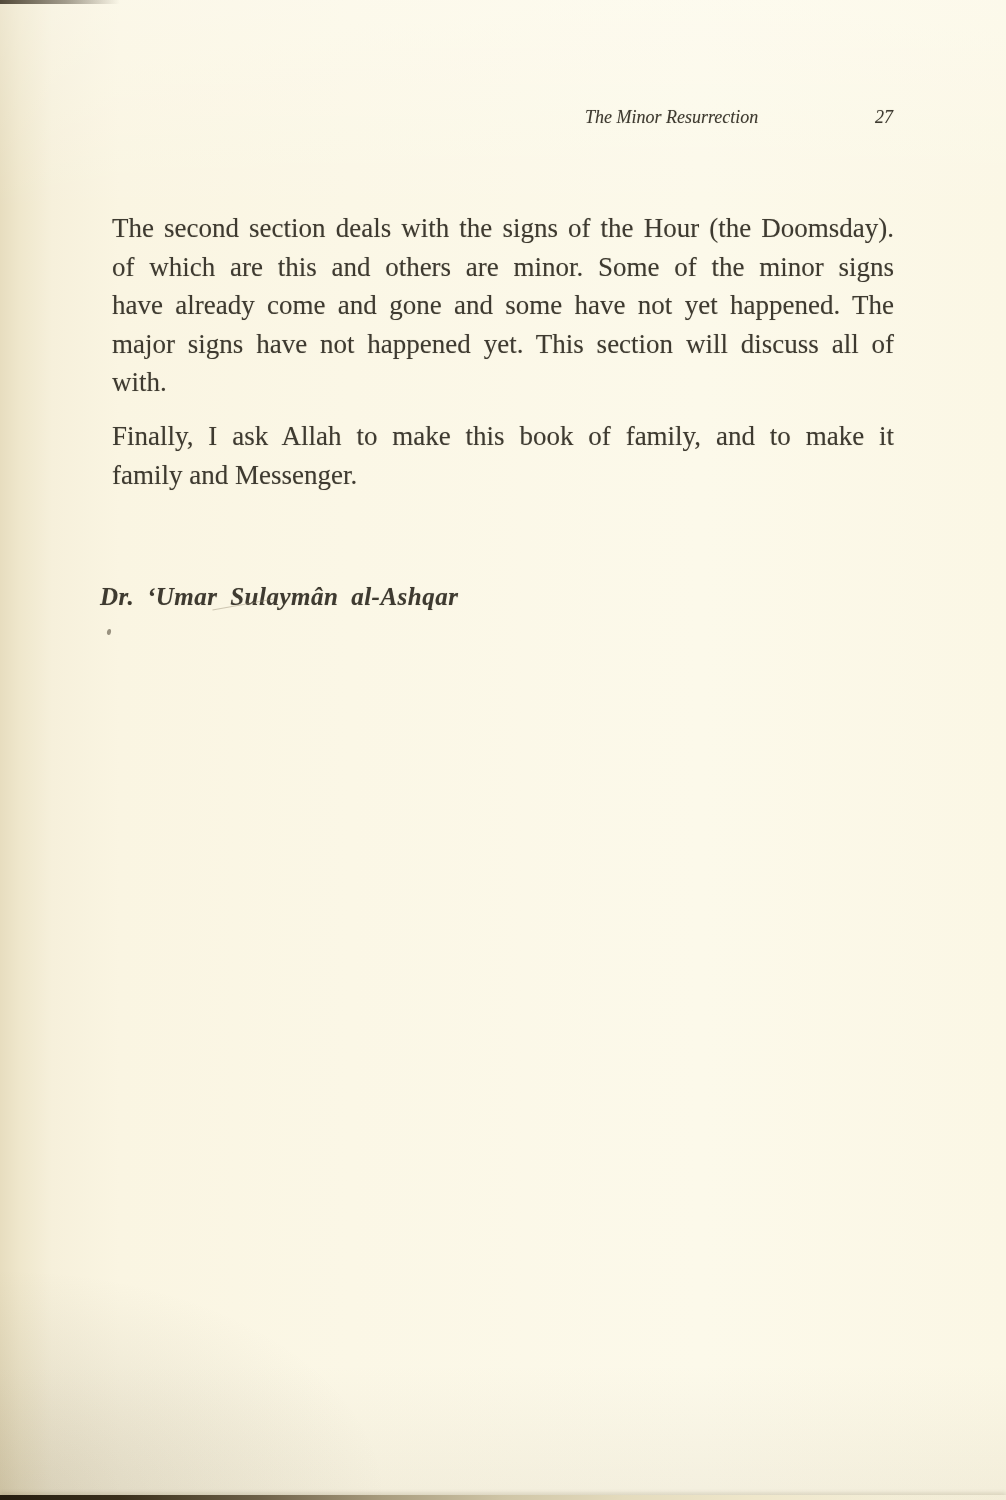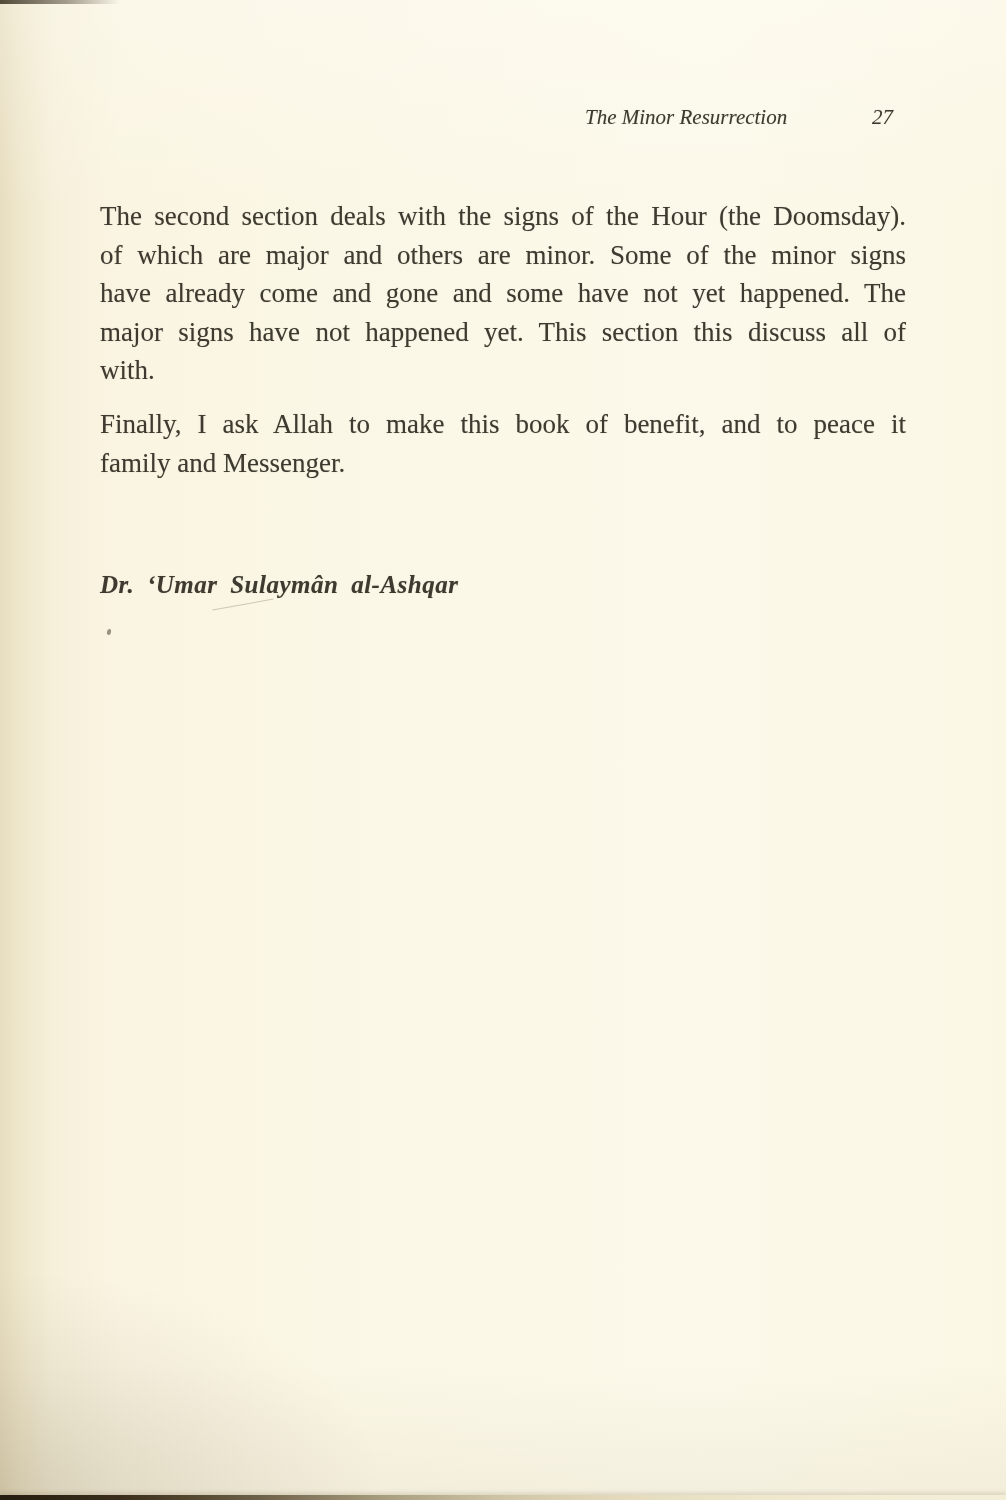--- a/index.html
+++ b/index.html
@@ -51,33 +51,33 @@
   }
 
   
   .header {
     position: absolute;
     top: 100px; left: 585px; right: 113px;
     display: flex;
     justify-content: space-between;
     align-items: baseline;
     font-style: italic;
-    font-size: 21px;
+    font-size: 18px;
     line-height: 34px;
     text-shadow: 0 0 1px rgba(62,58,48,0.3);
   }
 
   
   .content {
     position: absolute;
     top: 197px; left: 100px;
     width: 806px;
   }
   .para {
-    margin: 0;
+    margin: 12px;
     font-size: 27px;
     line-height: 38.6px;
     text-shadow: 0 0 1px rgba(62,58,48,0.3);
   }
   .para + .para { margin-top: 15px; }
   .line {
     display: block;
     text-align: justify;
     text-align-last: justify;
     white-space: normal;
@@ -106,28 +106,28 @@
 
   <div class="header">
     <span>The Minor Resurrection</span>
     <span>27</span>
   </div>
 
   <div class="content">
 
     <div class="para">
       <span class="line">The second section deals with the signs of the Hour (the Doomsday).</span>
-      <span class="line">of which are major and others are minor. Some of the minor signs</span>
+      <span class="line">of which are this and others are minor. Some of the minor signs</span>
       <span class="line">have already come and gone and some have not yet happened. The</span>
-      <span class="line">major signs have not happened yet. This section this discuss all of</span>
+      <span class="line">major signs have not happened yet. This section will discuss all of</span>
       <span class="line last">with.</span>
     </div>
 
     <div class="para">
-      <span class="line">Finally, I ask Allah to make this book of benefit, and to peace it</span>
+      <span class="line">Finally, I ask Allah to make this book of family, and to make it</span>
       <span class="line last">family and Messenger.</span>
     </div>
 
     <div class="signature">Dr. ‘Umar Sulaymân al-Ashqar</div>
   </div>
 
   <div class="speck"></div>
   <div class="scratch"></div>
   <div class="edge-bottom"></div>
 

